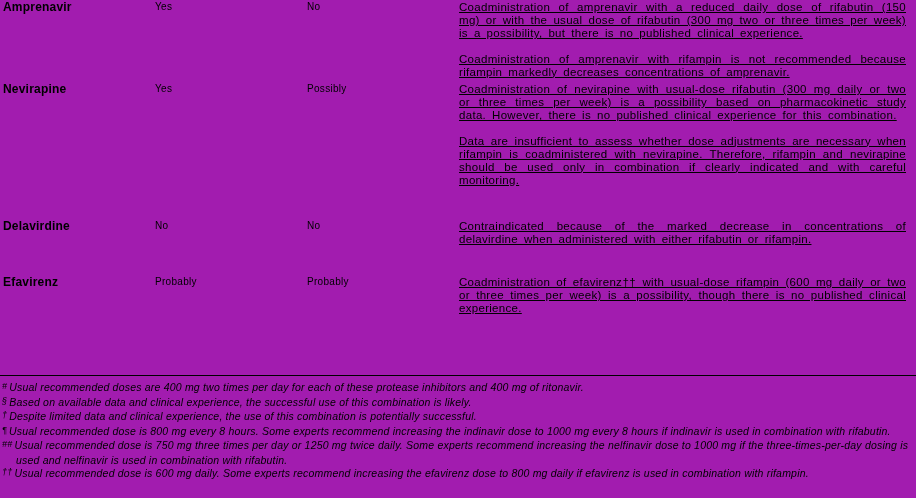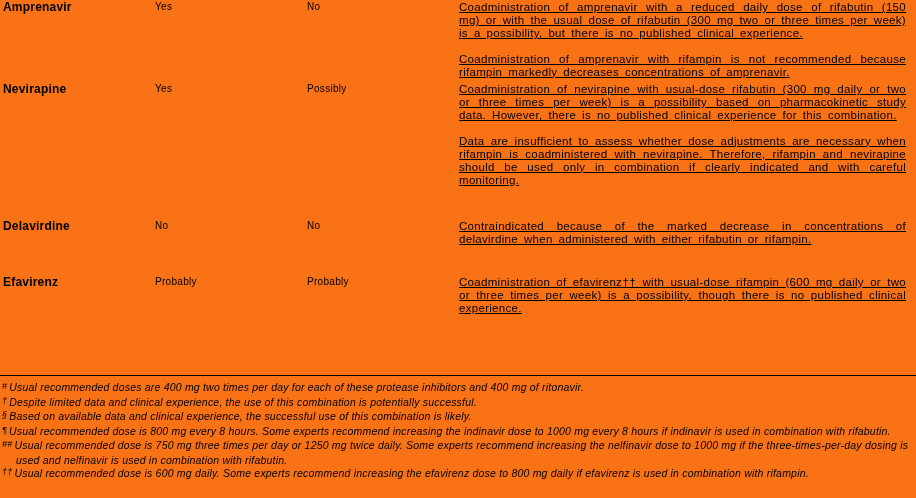--- a/index.html
+++ b/index.html
@@ -13,21 +13,21 @@
   body {
     position: relative;
     font-family: "Liberation Sans", "DejaVu Sans", sans-serif;
     color: #000000;
     -webkit-font-smoothing: none;
   }
   .page {
     position: absolute;
     top: 0; left: 0;
     width: 916px; height: 498px;
-    background: #f97316;
+    background: #a21caf;
   }
   
   .trow {
     position: absolute;
     left: 0;
     width: 916px;
     display: grid;
     grid-template-columns: 152px 152px 152px 1fr;
     padding-left: 3px;
     box-sizing: border-box;
@@ -134,20 +134,20 @@
     <div class="val">Probably</div>
     <div class="comments">
       <p>Coadministration of efavirenz†† with usual-dose rifampin (600 mg daily or two or three times per week) is a possibility, though there is no published clinical experience.</p>
     </div>
   </div>
 
   <div class="hrule"></div>
 
   <div class="footnotes">
     <p class="footnote"><span class="fn-symbol">#</span><span>Usual recommended doses are 400 mg two times per day for each of these protease inhibitors and 400 mg of ritonavir.</span></p>
+    <p class="footnote"><span class="fn-symbol">§</span><span>Based on available data and clinical experience, the successful use of this combination is likely.</span></p>
     <p class="footnote"><span class="fn-symbol">†</span><span>Despite limited data and clinical experience, the use of this combination is potentially successful.</span></p>
-    <p class="footnote"><span class="fn-symbol">§</span><span>Based on available data and clinical experience, the successful use of this combination is likely.</span></p>
     <p class="footnote"><span class="fn-symbol">¶</span><span>Usual recommended dose is 800 mg every 8 hours. Some experts recommend increasing the indinavir dose to 1000 mg every 8 hours if indinavir is used in combination with rifabutin.</span></p>
     <p class="footnote"><span class="fn-symbol">##</span><span>Usual recommended dose is 750 mg three times per day or 1250 mg twice daily. Some experts recommend increasing the nelfinavir dose to 1000 mg if the three-times-per-day dosing is used and nelfinavir is used in combination with rifabutin.</span></p>
     <p class="footnote"><span class="fn-symbol">††</span><span>Usual recommended dose is 600 mg daily. Some experts recommend increasing the efavirenz dose to 800 mg daily if efavirenz is used in combination with rifampin.</span></p>
   </div>
 
 </div>
 
 </body></html>

